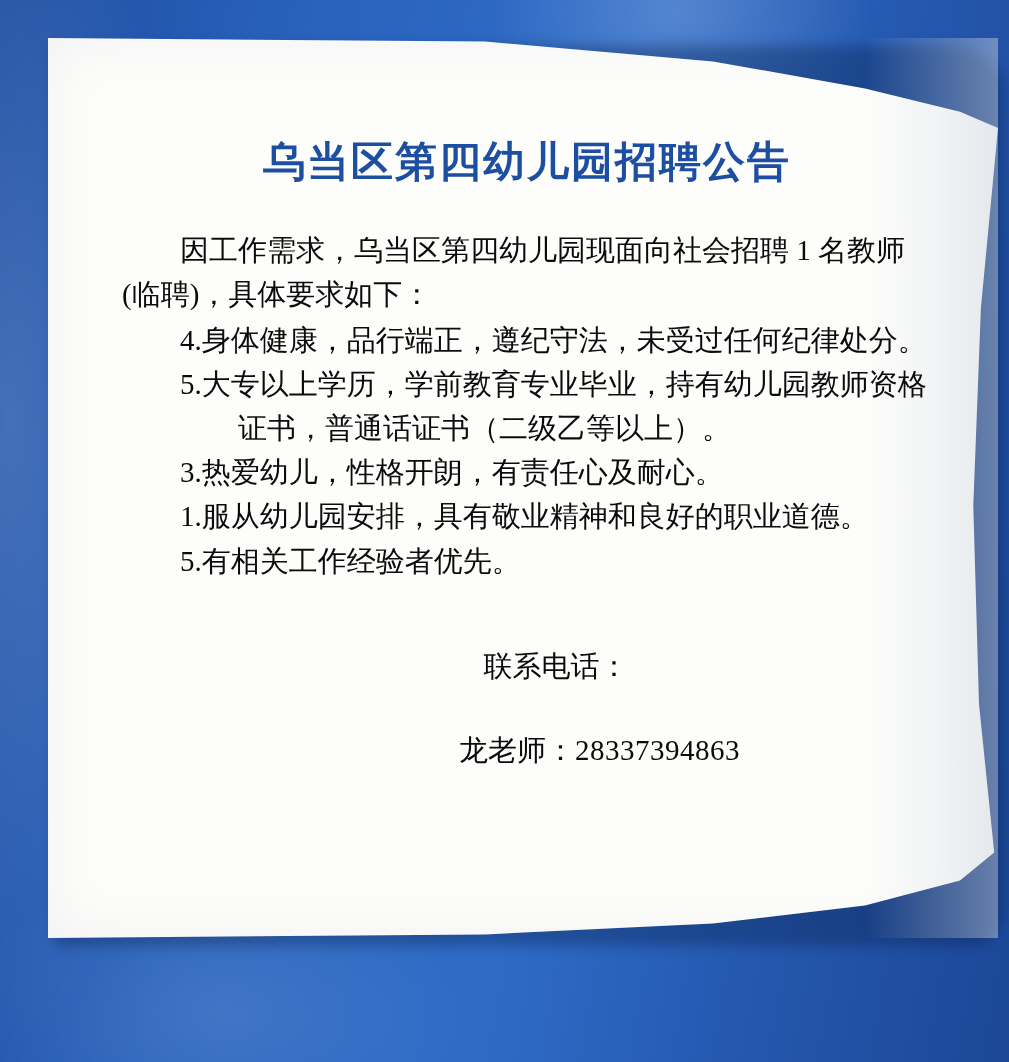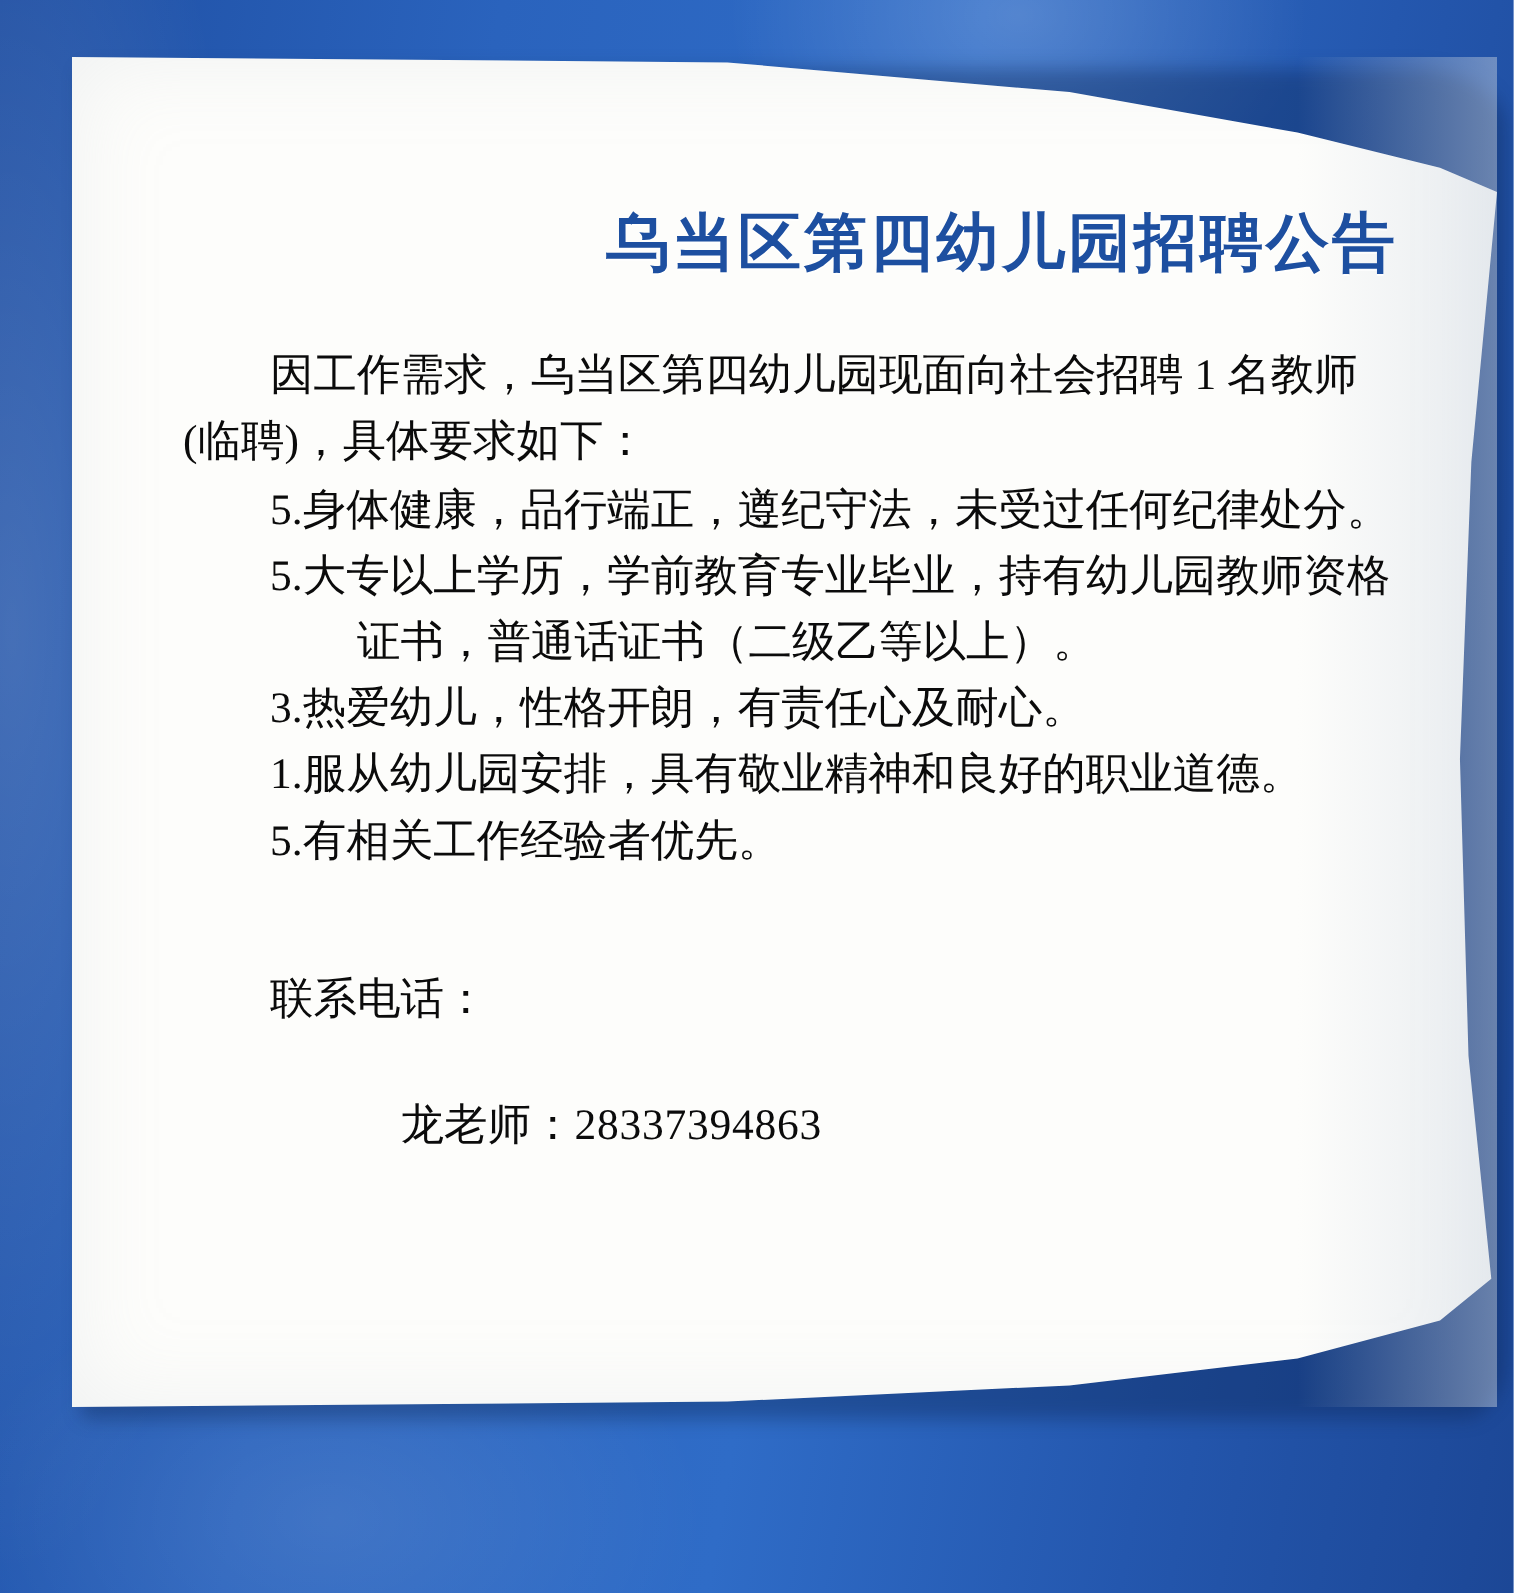--- a/index.html
+++ b/index.html
@@ -107,21 +107,21 @@
 
   
   .content {
     position: absolute;
     left: 74px;
     top: 96px;
     width: 810px;
     color: #0d0d0d;
   }
   .doc-title {
-    text-align: right;
+    text-align: center;
     color: #1d4fa0;
     font-family: "Liberation Sans", sans-serif;
     font-weight: bold;
     font-size: 42px;
     letter-spacing: 2px;
     margin: 0 0 38px 0;
     text-shadow: 0 1px 0 rgba(255,255,255,0.8);
   }
   .body-text {
     font-family: "Liberation Serif", serif;
@@ -144,20 +144,21 @@
     margin-left: 2em;
   }
   .spacer {
     height: 62px;
   }
   .contact-block {
     padding-left: 2em;
     font-family: "Liberation Serif", serif;
     font-size: 29px;
     line-height: 1.45;
+    text-align: center;
   }
   .contact-line {
     margin: 0;
     white-space: pre;
   }
   .contact-num {
     font-family: "Liberation Serif", serif;
     letter-spacing: 0.5px;
   }
 </style>
@@ -174,21 +175,21 @@
     <div class="paper-sheen"></div>
 
     <div class="content">
 
       <h1 class="doc-title">乌当区第四幼儿园招聘公告</h1>
 
       <div class="body-text">
 
         <p class="para-indent">因工作需求，乌当区第四幼儿园现面向社会招聘 1 名教师 (临聘)，具体要求如下：</p>
 
-        <p class="list-line">5.身体健康，品行端正，遵纪守法，未受过任何纪律处分。</p>
+        <p class="list-line">4.身体健康，品行端正，遵纪守法，未受过任何纪律处分。</p>
 
         <p class="list-line wrap">5.大专以上学历，学前教育专业毕业，持有幼儿园教师资格证书，普通话证书（二级乙等以上）。</p>
 
         <p class="list-line">3.热爱幼儿，性格开朗，有责任心及耐心。</p>
 
         <p class="list-line">1.服从幼儿园安排，具有敬业精神和良好的职业道德。</p>
 
         <p class="list-line">5.有相关工作经验者优先。</p>
 
         <div class="spacer"></div>

